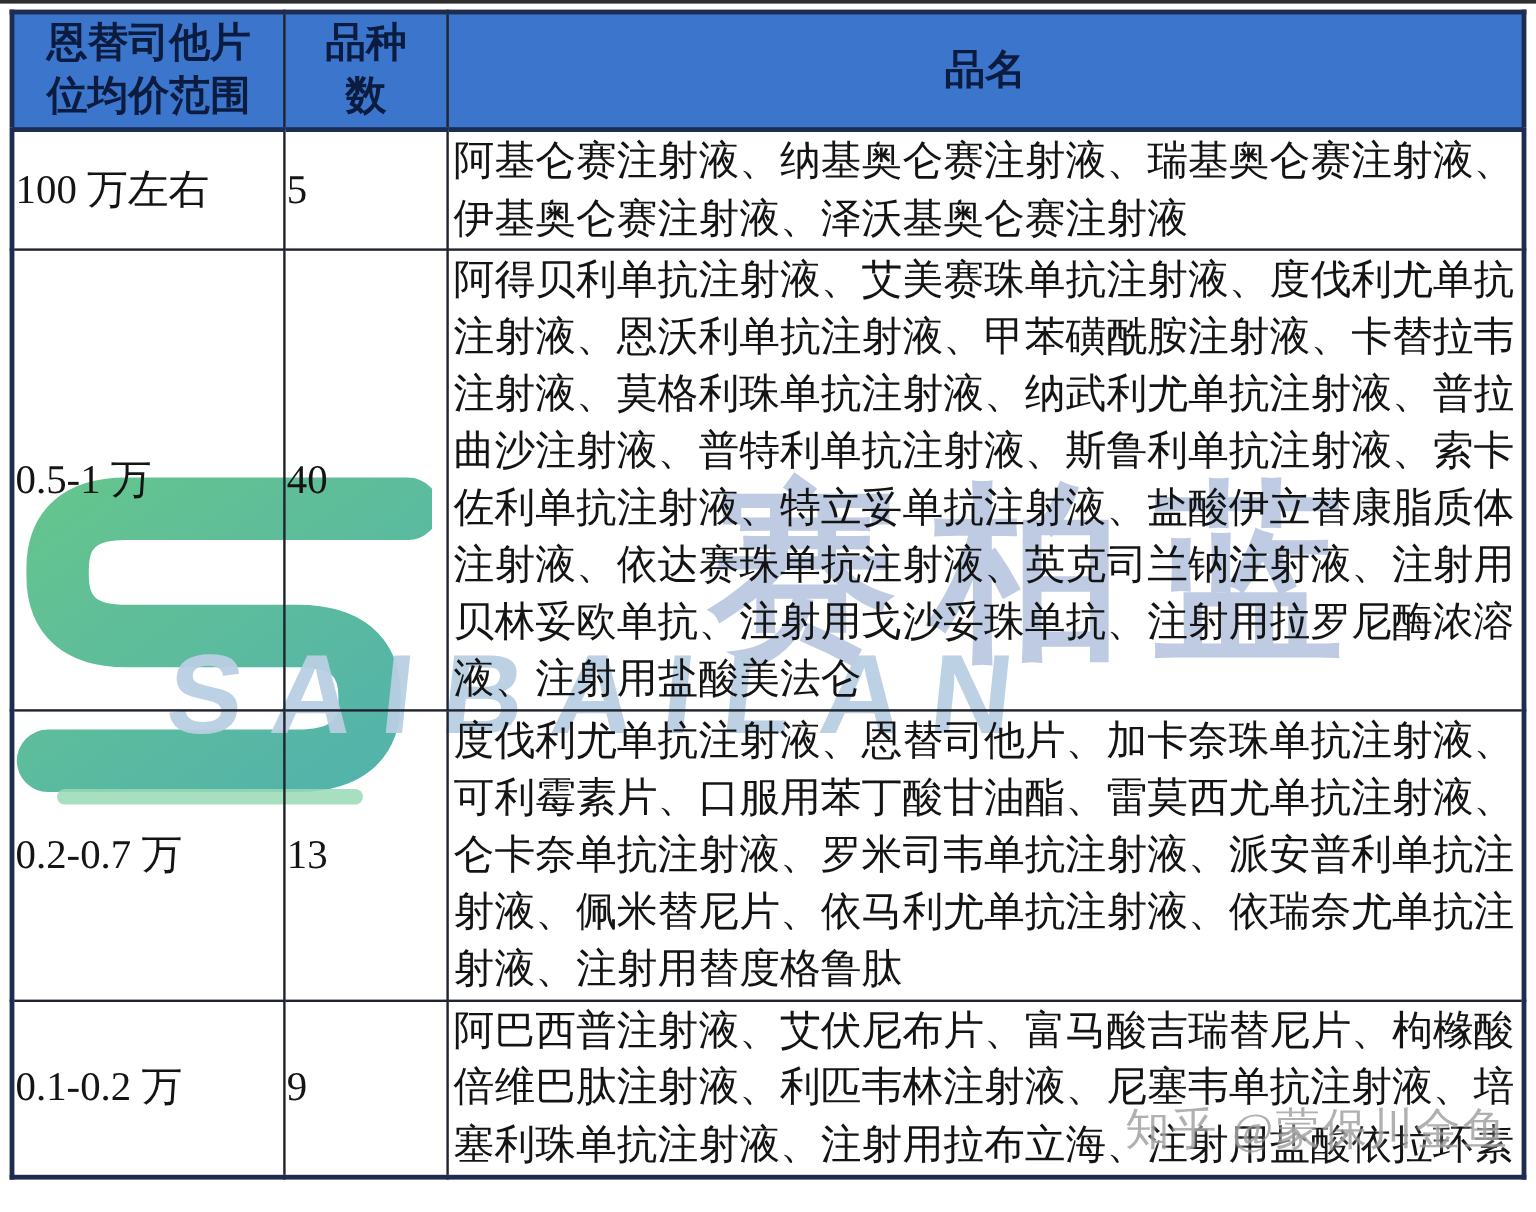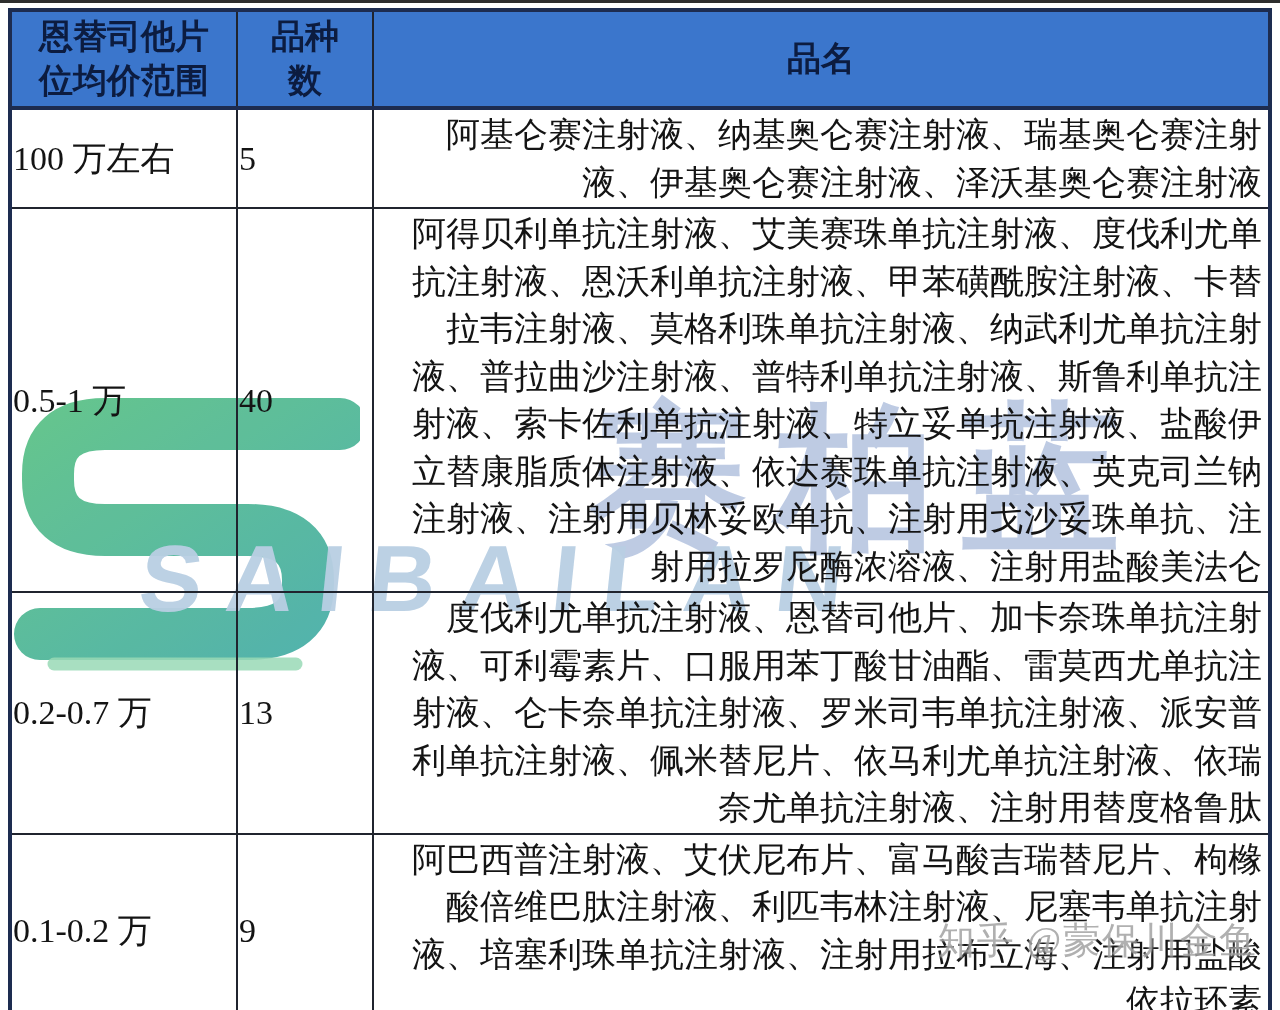--- a/index.html
+++ b/index.html
@@ -37,21 +37,21 @@
     border-bottom:4px solid #1d2c50; padding:3px 0; text-align:center;
   }
   .price-table td {
     font-size:34px; color:#141414; background:transparent; vertical-align:middle;
   }
   .col-range  { width:227px; }
   .col-count  { width:136px; }
   .col-names  { width:897px; }
   td.cell-range, td.cell-count { line-height:47px; }
   td.cell-names {
-    text-align:right; padding:1px 6px 1px 21px; line-height:47.5px;
+    text-align:left; padding:1px 6px 1px 4px; line-height:47.5px;
     word-break:break-all;
   }
   
   .credit {
     position:absolute; right:22px; top:916px; z-index:3;
     font-family:Liberation Serif, serif;
     font-size:37px; letter-spacing:2px; color:rgba(145,145,145,0.72);
     text-shadow:0 0 3px rgba(255,255,255,0.9); pointer-events:none;
   }
 </style>

